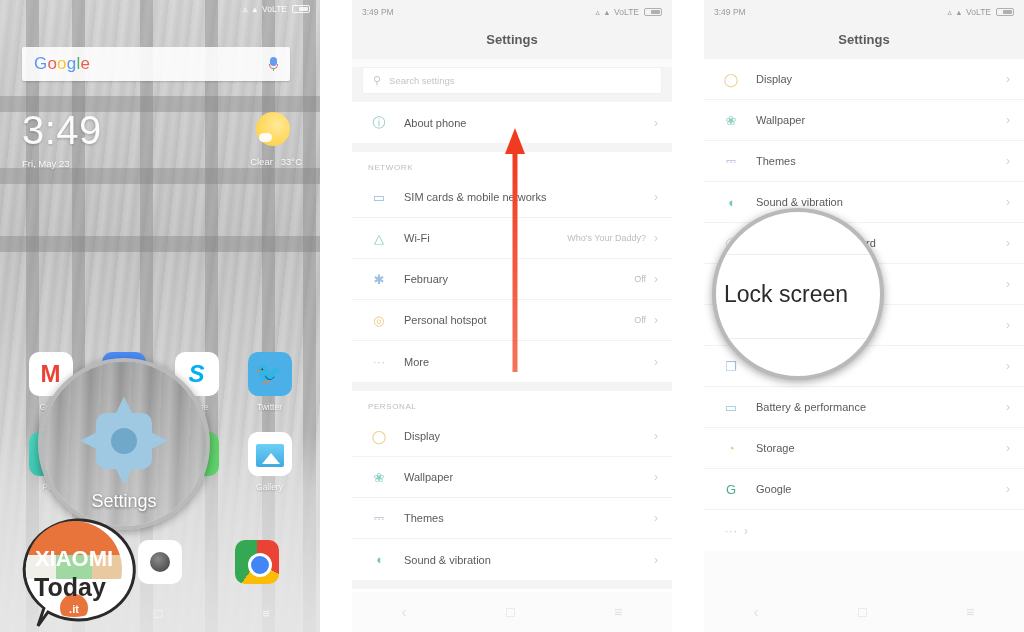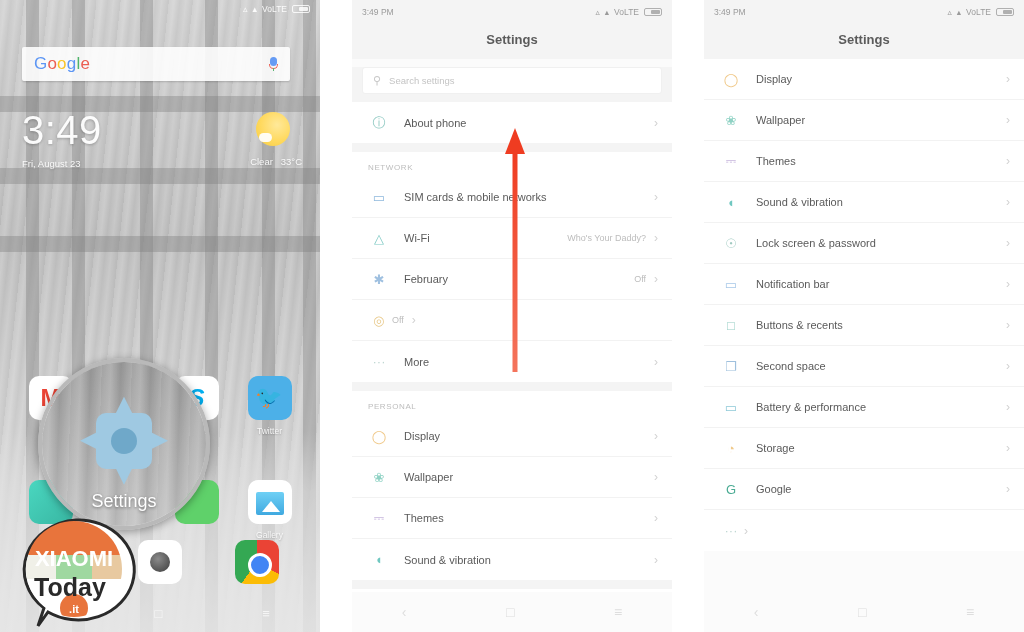--- a/index.html
+++ b/index.html
@@ -73,21 +73,21 @@
   .clock .time { font-size: 40px; font-weight: 300; line-height: 1; letter-spacing: .5px; opacity:.95;}
   .clock .date { font-size: 9.5px; margin-top: 8px; opacity: .9; }
   .weather { position: absolute; right: 18px; top: 156px; color: #fff; font-size: 9.5px; opacity:.9; text-shadow: 0 1px 3px rgba(0,0,0,.25);}
   .sun { position: absolute; right: 30px; top: 112px; width: 34px; height: 34px; border-radius: 50%;
          background: radial-gradient(circle at 62% 38%, #ffe99a 0%, #ffd95e 55%, #f5cb3f 100%); }
   .sun::after { content:""; position:absolute; left:3px; bottom:4px; width:13px; height:9px; background:#fff; border-radius:7px; opacity:.92;}
 
   
   .apps { position: absolute; left: 0; right: 0; top: 352px; }
   .row { display: flex; justify-content: space-around; padding: 0 14px; margin-bottom: 20px; }
-  .app { width: 58px; text-align: center; margin-top: 24px; }
+  .app { width: 58px; text-align: center; }
   .app .ico { width: 44px; height: 44px; margin: 0 auto 6px; border-radius: 10px; position: relative; }
   .app .nm { font-size: 8.5px; color: #fff; text-shadow: 0 1px 2px rgba(0,0,0,.3); opacity:.85;}
 
   .ico-gmail { background:#fff; border-radius:50%; }
   .ico-gmail::after { content:"M"; position:absolute; inset:0; display:flex; align-items:center; justify-content:center;
      color:#EA4335; font-size:24px; font-weight:700; }
   .ico-blue { background:#4c8bf5; }
   .ico-skype { background:#fff; border-radius:50%; }
   .ico-skype::after { content:"S"; position:absolute; inset:0; display:flex;align-items:center;justify-content:center;
      color:#00AFF0; font-size:24px; font-weight:700; font-style:italic;}
@@ -229,21 +229,21 @@
       <span class="glogo"><span class="b">G</span><span class="r">o</span><span class="y">o</span><span class="b">g</span><span class="g">l</span><span class="r">e</span></span>
       <span class="mic">
           <i class="cap"></i>
           <i class="arc"></i>
           <i class="stem"></i>
         </span>
     </div>
 
     <div class="clock">
       <div class="time">3:49</div>
-      <div class="date">Fri, August 23</div>
+      <div class="date">Fri, May 23</div>
     </div>
     <div class="sun"></div>
     <div class="weather">
       <span>Clear</span>
       &nbsp;&nbsp;<span>33°C</span>
     </div>
 
     <div class="apps">
       <div class="row">
         <div class="app">
@@ -378,20 +378,21 @@
             <span class="li-chev">›</span>
           </div>
           <div class="li">
             <span class="li-ico ic-bt">✱</span>
             <span class="li-label">February</span>
             <span class="li-val">Off</span>
             <span class="li-chev">›</span>
           </div>
           <div class="li">
             <span class="li-ico ic-hot">◎</span>
+            <span class="li-label">Personal hotspot</span>
             <span class="li-val">Off</span>
             <span class="li-chev">›</span>
           </div>
           <div class="li">
             <span class="li-ico ic-more">···</span>
             <span class="li-label">More</span>
             <span class="li-chev">›</span>
           </div>
         </div>
 
@@ -515,14 +516,21 @@
           </div>
         </div>
     </div>
     <div class="st-navbar">
       <span>‹</span>
       <span>□</span>
       <span>≡</span>
     </div>
   </div>
 
+  <div class="magnifier" id="mag-lock">
+    <div class="lk-rows">
+      <div class="lk-div" style="top:42px;"></div>
+      <div class="lk-div" style="top:126px;"></div>
+    </div>
+    <div class="mag-label">Lock screen</div>
+  </div>
 
 </div>
 
 </body></html>

